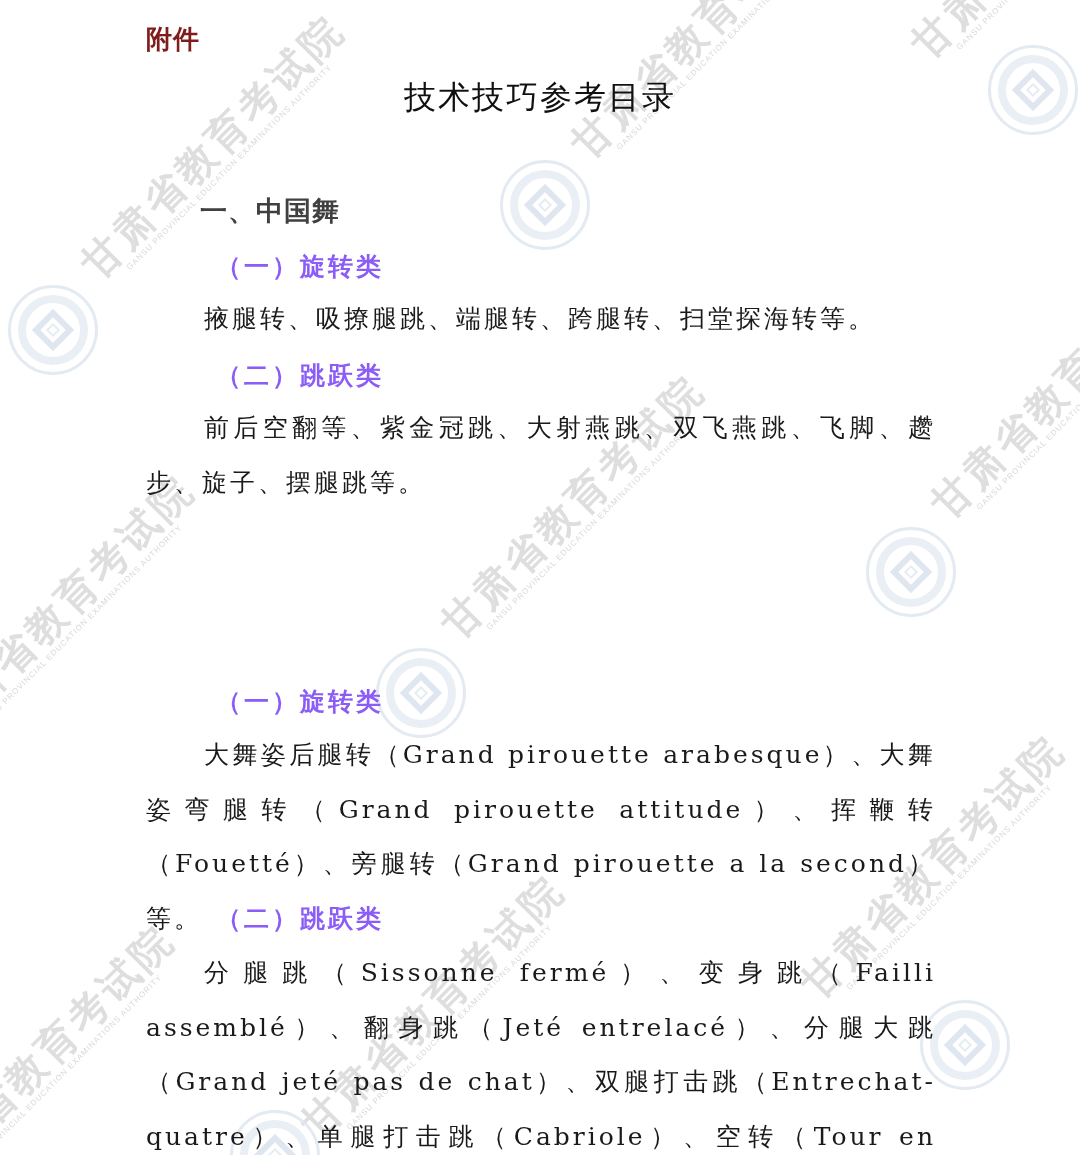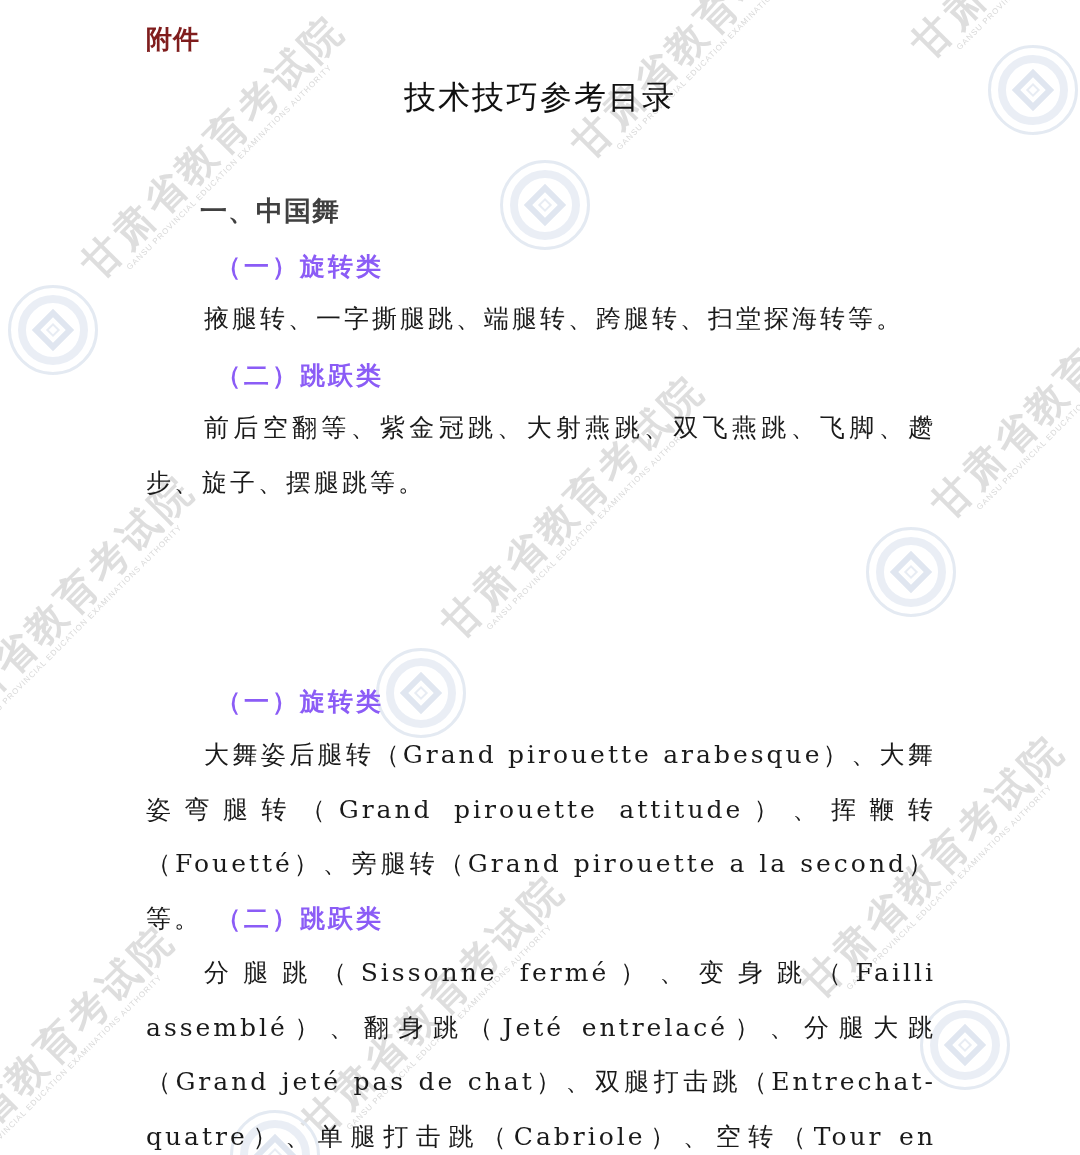--- a/index.html
+++ b/index.html
@@ -202,21 +202,21 @@
     </div>
 </div>
 
 <div class="page">
   <div class="attach-label">附件</div>
   <div class="doc-title">技术技巧参考目录</div>
 
   <div class="h1" style="top:193px;">一、中国舞</div>
 
   <div class="h2" style="top:250px;">（一）旋转类</div>
-  <div class="para" style="top:292px;">掖腿转、一字撕腿跳、端腿转、跨腿转、扫堂探海转等。</div>
+  <div class="para" style="top:292px;">掖腿转、吸撩腿跳、端腿转、跨腿转、扫堂探海转等。</div>
 
   <div class="h2" style="top:359px;">（二）跳跃类</div>
   <div class="para" style="top:401px;">前后空翻等、紫金冠跳、大射燕跳、双飞燕跳、飞脚、趱步、旋子、摆腿跳等。</div>
 
 
 
   <div class="h2" style="top:685px;">（一）旋转类</div>
   <div class="para" style="top:728px;">大舞姿后腿转（Grand pirouette arabesque）、大舞姿弯腿转（Grand pirouette attitude）、挥鞭转（Fouetté）、旁腿转（Grand pirouette a la second）等。</div>
 
   <div class="h2" style="top:902px;">（二）跳跃类</div>

